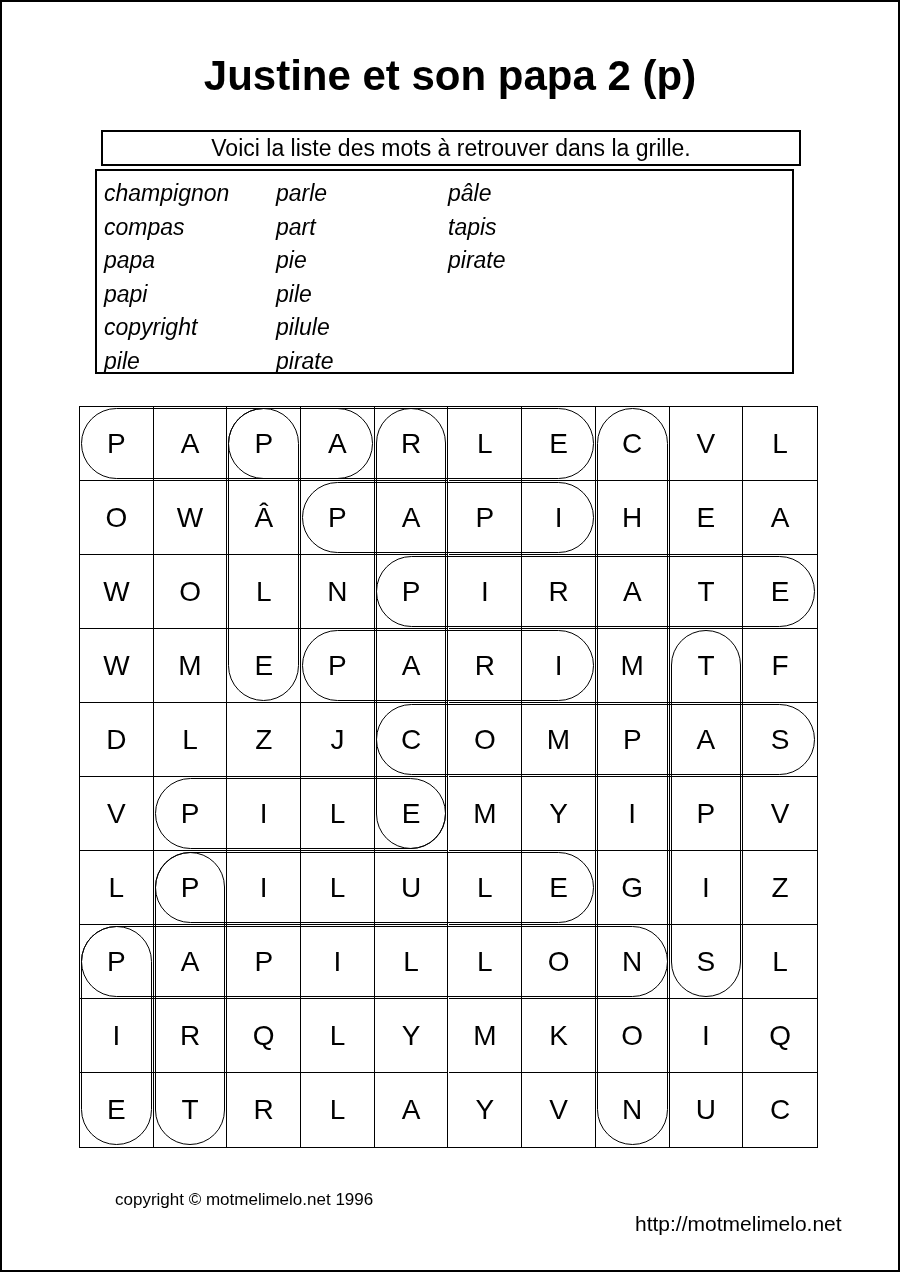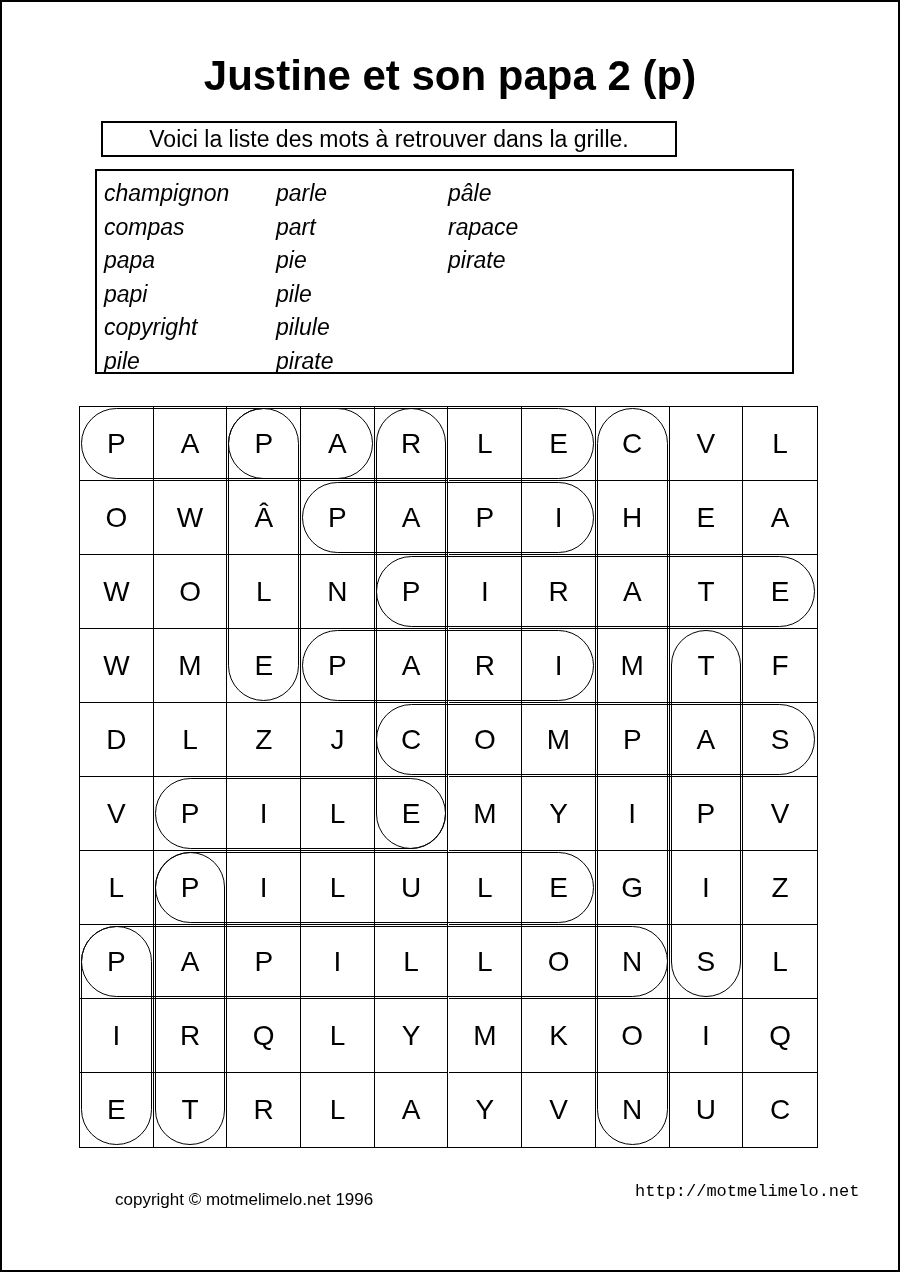--- a/index.html
+++ b/index.html
@@ -22,22 +22,22 @@
     top: 50px; left: 0; right: 0;
     margin: 0;
     text-align: center;
     font-size: 42px;
     font-weight: bold;
     letter-spacing: 0px;
   }
 
   .instruction-box {
     position: absolute;
-    left: 99px; top: 119px;
-    width: 576px; height: 36px;
+    left: 99px; top: 128px;
+    width: 700px; height: 36px;
     border: 2px solid #000000;
     display: flex;
     align-items: center;
     justify-content: center;
     font-size: 23px;
   }
 
   .wordlist-box {
     position: absolute;
     left: 93px; top: 167px;
@@ -80,23 +80,22 @@
     pointer-events: none;
   }
 
   .footer-left {
     position: absolute;
     left: 113px; top: 1188px;
     font-size: 17px;
   }
   .footer-right {
     position: absolute;
-    left: 633px; top: 1180px;
-    font-size: 17px;
-    font-family: Liberation Mono, monospace;
+    left: 633px; top: 1210px;
+    font-size: 21px;
   }
 </style>
 </head>
 <body>
 
 <div class="page">
 
   <h1 class="title">Justine et son papa 2 (p)</h1>
 
   <div class="instruction-box">
@@ -115,21 +114,21 @@
       <div class="wl-col wl-col-1">
         <div class="wl-word">parle</div>
         <div class="wl-word">part</div>
         <div class="wl-word">pie</div>
         <div class="wl-word">pile</div>
         <div class="wl-word">pilule</div>
         <div class="wl-word">pirate</div>
       </div>
       <div class="wl-col wl-col-2">
         <div class="wl-word">pâle</div>
-        <div class="wl-word">rapace</div>
+        <div class="wl-word">tapis</div>
         <div class="wl-word">pirate</div>
       </div>
     </div>
 
   <div class="grid-wrap" id="grid">
       <div class="cell br bb" style="left: 0px; top: 0px; width: 73.7px; height: 74px;">P</div>
       <div class="cell br bb" style="left: 73.7px; top: 0px; width: 73.7px; height: 74px;">A</div>
       <div class="cell br bb" style="left: 147.4px; top: 0px; width: 73.7px; height: 74px;">P</div>
       <div class="cell br bb" style="left: 221.1px; top: 0px; width: 73.7px; height: 74px;">A</div>
       <div class="cell br bb" style="left: 294.8px; top: 0px; width: 73.7px; height: 74px;">R</div>

